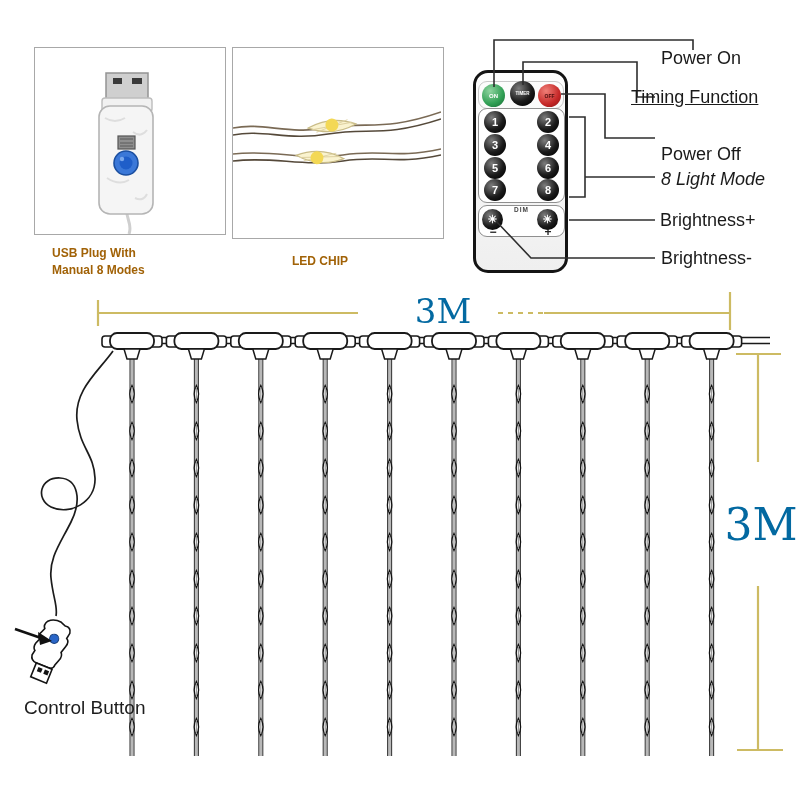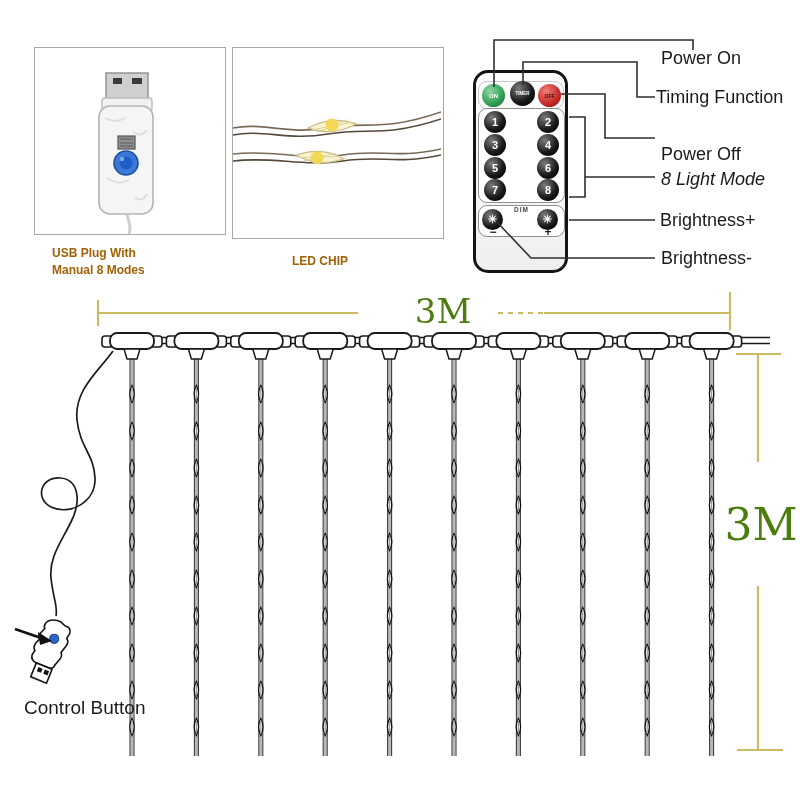--- a/index.html
+++ b/index.html
@@ -2,21 +2,21 @@
 <html><head>
 <meta charset="utf-8">
 <style>
   html,body{margin:0;padding:0;background:#fff;}
   #canvas{position:relative;width:800px;height:800px;background:#fff;overflow:hidden;
           font-family:"Liberation Sans",sans-serif;}
   .abs{position:absolute;}
   .photo-box{position:absolute;background:#fff;border:1px solid #a8a8a8;}
   .caption{position:absolute;font-weight:bold;font-size:12px;line-height:17px;color:#a16207;}
   .callout-label{position:absolute;font-size:18px;color:#1a1a1a;height:20px;white-space:nowrap;}
-  .dim-label{position:absolute;font-family:"DejaVu Serif","Liberation Serif",serif;color:#4d7c0f;
+  .dim-label{position:absolute;font-family:"DejaVu Serif","Liberation Serif",serif;color:#0369a1;
              transform:translate(-50%,-50%);white-space:nowrap;}
   .remote-body{position:absolute;left:473px;top:70px;width:95px;height:203px;
                background:linear-gradient(#fdfdfd,#efefef);border:3px solid #141414;border-radius:15px;box-sizing:border-box;}
   .remote-section{position:absolute;border:1.5px solid #8f8f8f;border-radius:9px;background:#fff;box-sizing:border-box;}
   .btn-round{position:absolute;border-radius:50%;display:flex;align-items:center;justify-content:center;
              color:#fff;font-weight:bold;}
   .btn-black{background:radial-gradient(circle at 35% 30%, #7d7d7d, #1b1b1b 55%, #000 90%);}
   .mode-btn{width:22px;height:22px;font-size:11px;}
   .tiny-label{position:absolute;left:478px;width:87px;text-align:center;color:#444;font-weight:bold;}
   .pm{position:absolute;font-size:12px;font-weight:bold;color:#222;width:14px;text-align:center;}
@@ -118,21 +118,21 @@
   <div class="btn-round btn-black" style="left:482px;top:209px;width:21px;height:21px;font-size:11px;">
       <span>☀</span>
     </div>
   <div class="btn-round btn-black" style="left:537px;top:209px;width:21px;height:21px;font-size:11px;">
       <span>☀</span>
     </div>
   <div class="pm" style="left:486px;top:225px;">−</div>
   <div class="pm" style="left:541px;top:225px;">+</div>
 
   <div class="callout-label txt" style="left:661px;top:48px;">Power On</div>
-  <div class="callout-label txt" style="left:656px;top:87px;">Timing Function</div>
+  <div class="callout-label txt" style="left:631px;top:87px;text-decoration:underline;">Timing Function</div>
   <div class="callout-label txt" style="left:661px;top:128px;margin-top:16px;">Power Off</div>
   <div class="callout-label txt" style="left:661px;top:169px;font-style:italic;">8 Light Mode</div>
   <div class="callout-label txt" style="left:660px;top:210px;">Brightness+</div>
   <div class="callout-label txt" style="left:661px;top:248px;">Brightness-</div>
 
   <div class="dim-label txt" style="left:443px;top:311px;font-size:34px;">3M</div>
   <div class="dim-label txt" style="left:761px;top:524px;font-size:44px;">3M</div>
 
   <div class="txt abs" style="left:24px;top:697px;font-size:19px;color:#1d1d1d;">Control Button</div>
 

